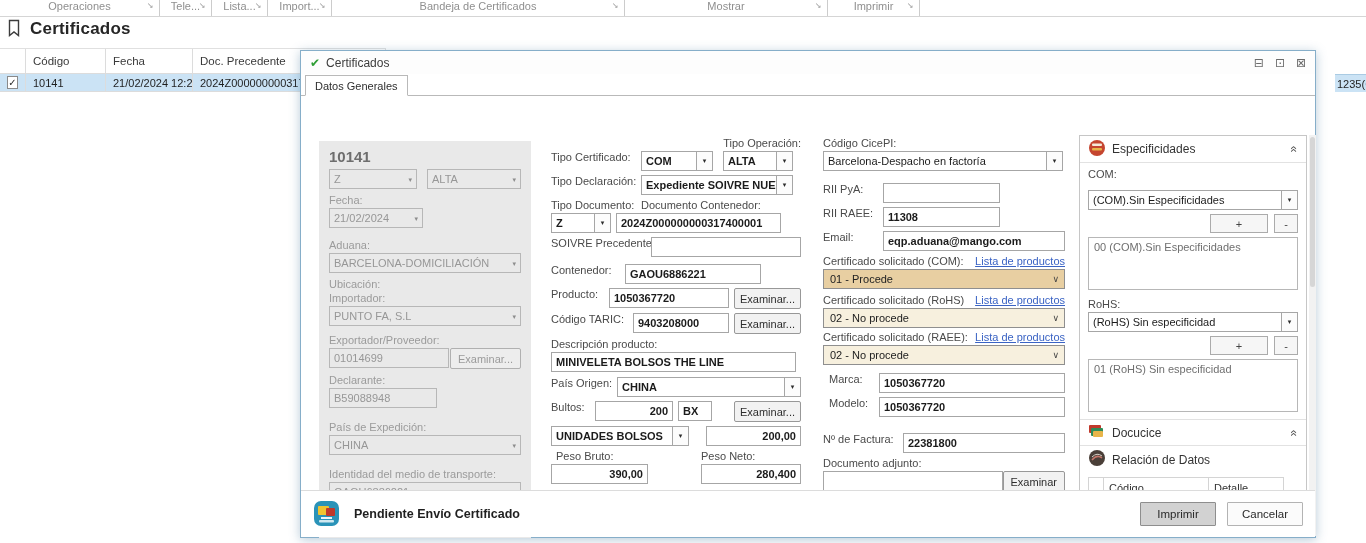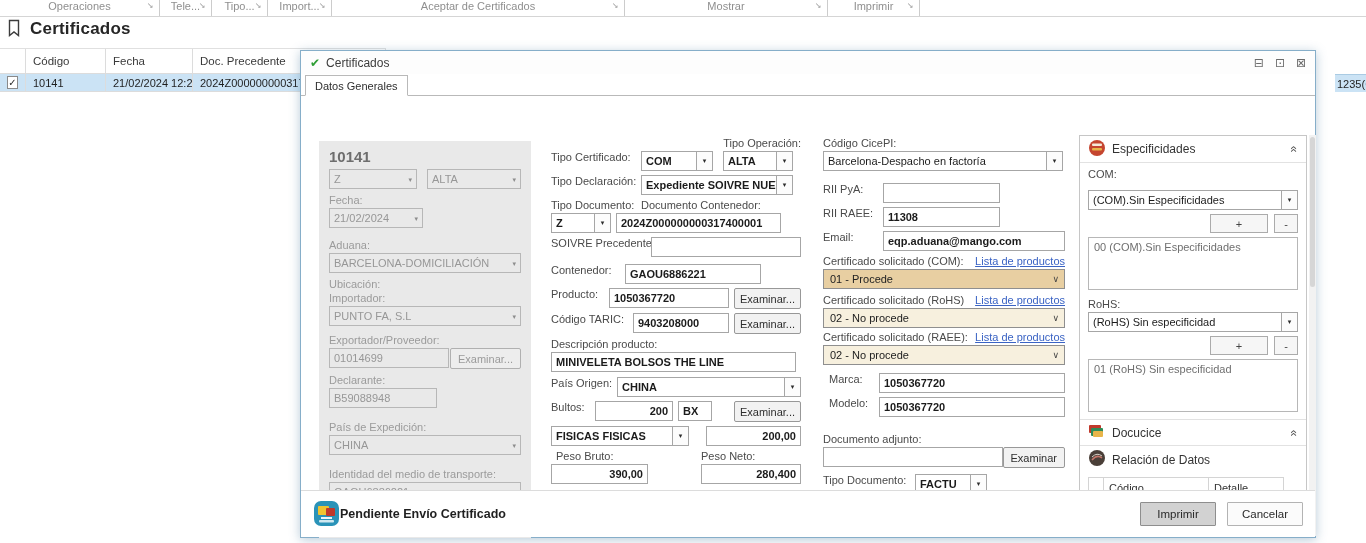--- a/index.html
+++ b/index.html
@@ -86,49 +86,49 @@
   .tarea{border:1px solid #b7b7b7;height:53px;padding:3px 5px;color:#6f6f6f;overflow:hidden}
   .grid{margin:4px 8px 0;border-collapse:collapse;width:196px}
   .grid th,.grid td{border:1px solid #d4d4d4;height:21px;padding:0 5px;text-align:left;font-weight:normal;font-size:11px;color:#333;white-space:nowrap;overflow:hidden}
   .grid .mk{width:15px;padding:0 2px;text-align:center;font-size:7px;color:#222}
   .grid .selcell{background:#b8d9f3}
   .grid .detail{color:#a0522d}
   .sbar{position:absolute;left:1008px;top:38px;width:7px;height:401px;background:#f2f2f2}
   .sbar .thumb{position:absolute;left:1px;top:2px;width:5px;height:150px;background:#d6d6d6;border-radius:3px}
 
   
-  .mfoot{position:absolute;left:0;right:0;bottom:0;height:47px;border-top:1px solid #dcdcdc;display:flex;align-items:center;padding:0 12px;background:#fff}
+  .mfoot{position:absolute;left:0;right:0;bottom:0;height:47px;border-top:1px solid #dcdcdc;display:flex;align-items:center;padding:0 12px;gap:14px;background:#fff}
   .status{font-weight:bold;font-size:12.5px;color:#1f1f1f}
   .fbtns{margin-left:auto;display:flex;gap:11px}
   .fbtn{width:76px;height:24px;display:flex;align-items:center;justify-content:center;font-size:11.5px;border-radius:1px}
   .fbtn.primary{background:#d2d2d2;border:1px solid #8e8e8e;color:#2a2a2a}
   .fbtn.secondary{background:#fbfbfb;border:1px solid #b3b3b3;color:#2a2a2a}
 </style>
 </head>
 <body>
 
 <div class="ribbon">
   <div class="rgroup" style="width:160px">
     <span>Operaciones</span>
     <span class="launcher"></span>
   </div>
   <div class="rgroup" style="width:52px">
     <span>Tele...</span>
     <span class="launcher"></span>
   </div>
   <div class="rgroup" style="width:56px">
-    <span>Tipo...</span>
+    <span>Lista...</span>
     <span class="launcher"></span>
   </div>
   <div class="rgroup" style="width:64px">
     <span>Import...</span>
     <span class="launcher"></span>
   </div>
   <div class="rgroup" style="width:293px">
-    <span>Aceptar de Certificados</span>
+    <span>Bandeja de Certificados</span>
     <span class="launcher"></span>
   </div>
   <div class="rgroup" style="width:203px">
     <span>Mostrar</span>
     <span class="launcher"></span>
   </div>
   <div class="rgroup" style="width:92px">
     <span>Imprimir</span>
     <span class="launcher"></span>
   </div>
@@ -253,21 +253,21 @@
         <span class="lbl" style="width:66px">País Origen:</span>
         <div class="inp cmb" style="flex:1"><span>CHINA</span><span class="arr"></span></div>
       </div>
       <div class="frow">
         <span class="lbl" style="width:44px">Bultos:</span>
         <div class="inp num" style="width:78px">200</div>
         <div class="inp" style="width:34px;margin-left:5px">BX</div>
         <div class="btn" style="margin-left:auto;width:67px">Examinar...</div>
       </div>
       <div class="frow">
-        <div class="inp cmb" style="width:138px"><span>FISICAS FISICAS</span><span class="arr"></span></div>
+        <div class="inp cmb" style="width:138px"><span>UNIDADES BOLSOS</span><span class="arr"></span></div>
         <div class="inp num" style="width:95px;margin-left:auto">200,00</div>
       </div>
       <div class="frow mb0" style="margin-top:3px">
         <span class="lbl" style="margin-left:5px">Peso Bruto:</span>
         <span class="lbl" style="margin-left:auto;width:100px">Peso Neto:</span>
       </div>
       <div class="frow">
         <div class="inp num" style="width:97px">390,00</div>
         <div class="inp num" style="width:100px;margin-left:auto">280,400</div>
       </div>
@@ -315,20 +315,24 @@
       <div class="gap8"></div>
       <div class="frow">
         <span class="lbl" style="width:50px;margin-left:6px">Marca:</span>
         <div class="inp" style="flex:1">1050367720</div>
       </div>
       <div class="frow">
         <span class="lbl" style="width:50px;margin-left:6px">Modelo:</span>
         <div class="inp" style="flex:1">1050367720</div>
       </div>
       <div class="gap12"></div>
+      <div class="frow">
+        <span class="lbl" style="width:80px">Nº de Factura:</span>
+        <div class="inp" style="flex:1">22381800</div>
+      </div>
       <div class="frow mb0">
           <span class="lbl">Documento adjunto:</span>
         </div>
       <div class="frow">
         <div class="inp" style="width:183px"></div>
         <div class="btn" style="margin-left:auto">Examinar</div>
       </div>
       <div class="frow" style="margin-top:6px">
         <span class="lbl" style="width:92px">Tipo Documento:</span>
         <div class="inp cmb" style="width:72px"><span>FACTU</span><span class="arr"></span></div>

